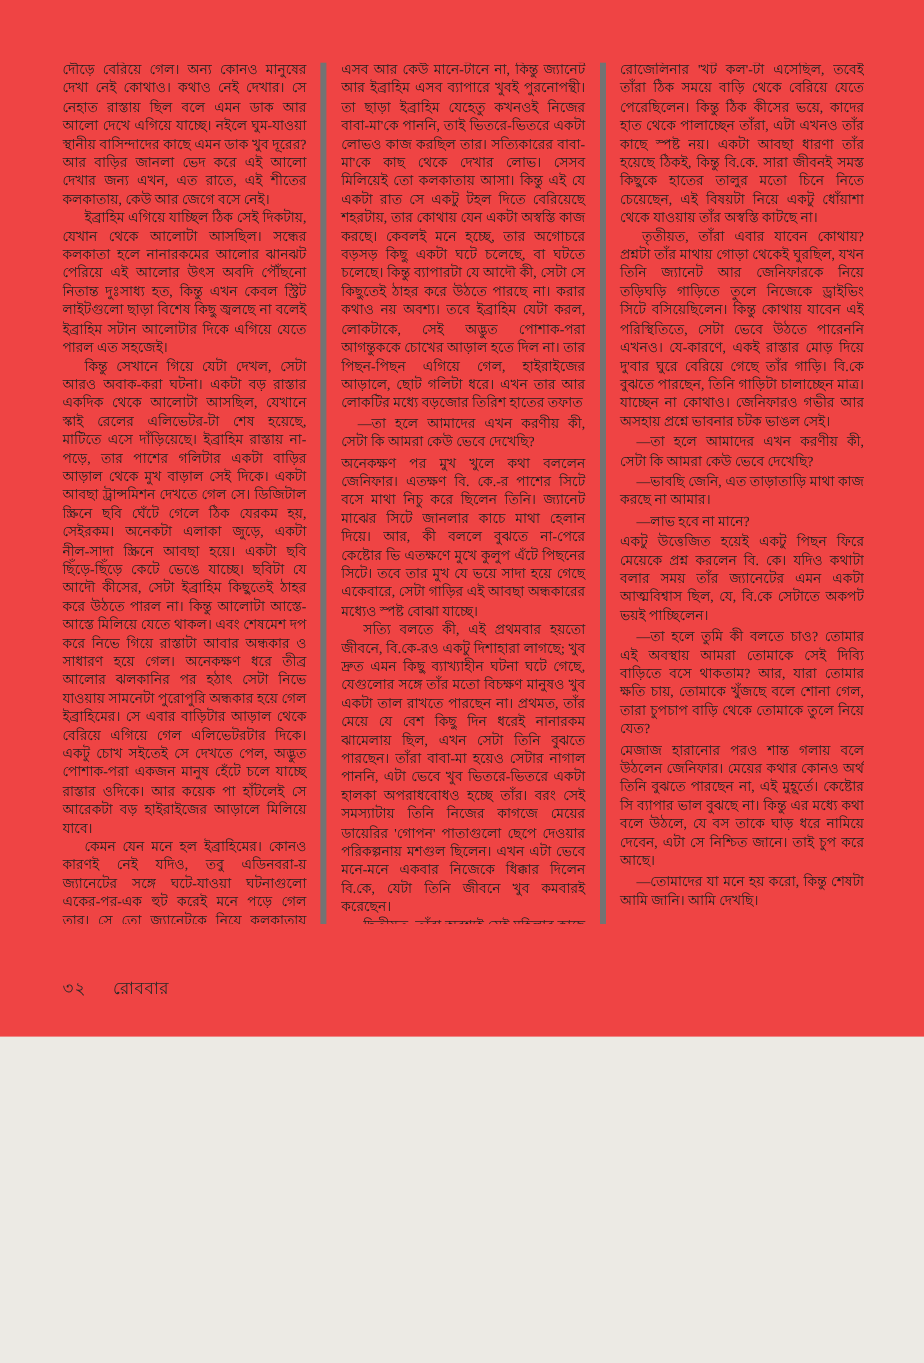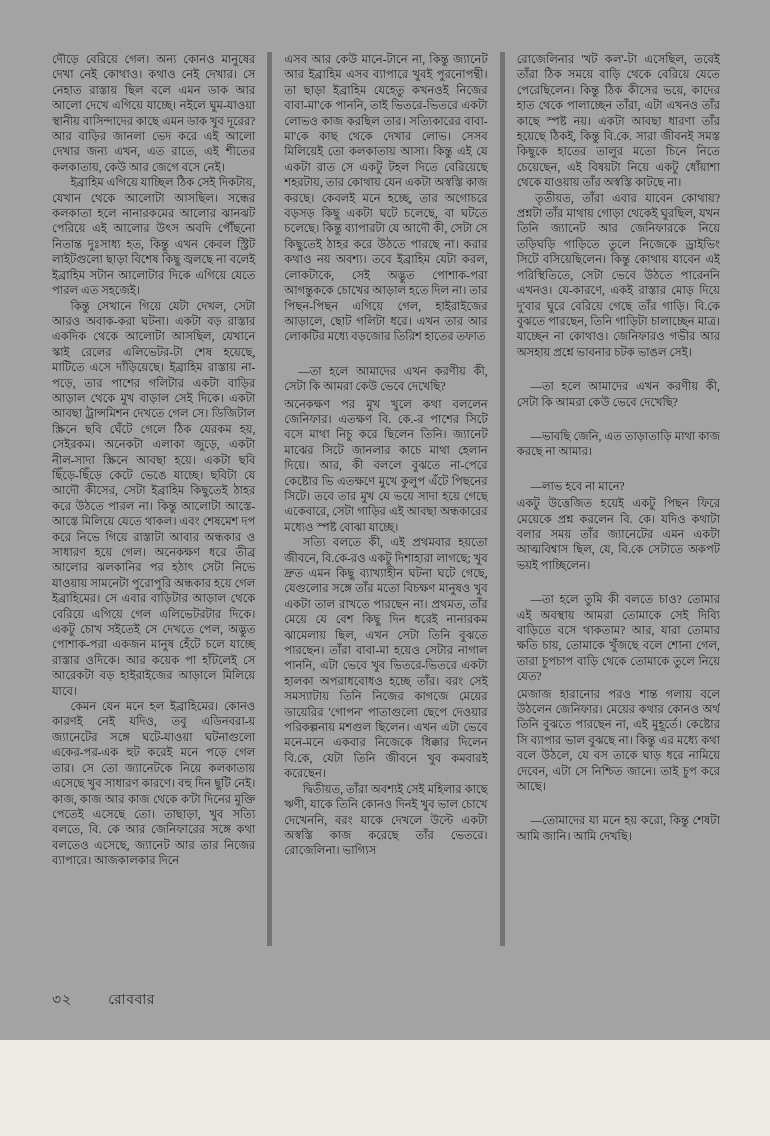--- a/index.html
+++ b/index.html
@@ -3,22 +3,22 @@
 <meta charset="utf-8">
 <style>
   * { margin: 0; padding: 0; box-sizing: border-box; }
   html, body {
     width: 770px;
     background: #eceae4;
     font-family: "Liberation Serif", "DejaVu Serif", serif;
   }
   .page {
     width: 770px;
-    height: 1040px;
-    background: #a3a3a3;
+    height: 864px;
+    background: #ef4444;
     padding: 52px 50px 28px 52px;
     display: flex;
     flex-direction: column;
     overflow: hidden;
   }
   .columns {
     flex: 1;
     display: flex;
     overflow: hidden;
   }
@@ -31,26 +31,26 @@
     line-height: 15.4px;
     text-align: justify;
   }
   .column + .column {
     border-left: 5px solid #737373;
   }
   .column:first-child { padding-left: 0; }
   .column:last-child { padding-right: 0; }
   p.para { margin: 0; }
   p.para.indent { text-indent: 1.6em; }
-  p.para.dialog { text-indent: 1.2em; margin-top: 19px; margin-bottom: 2px; }
+  p.para.dialog { text-indent: 1.2em; margin-top: 2px; margin-bottom: 2px; }
   .footer {
     margin-top: 26px;
     display: flex;
     align-items: baseline;
-    gap: 36px;
+    gap: 22px;
     font-size: 14px;
     color: #2a2927;
   }
   .footer .page-number { letter-spacing: 1px; }
   .footer .magazine-title { letter-spacing: 0.5px; margin-top: 16px; }
 </style>
 </head>
 <body>
 
 <div class="page">

